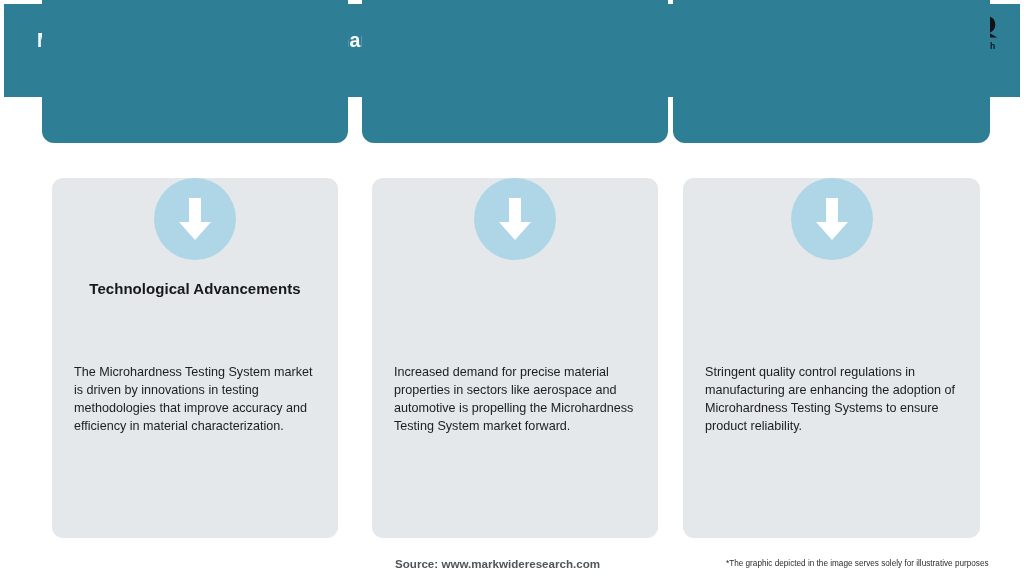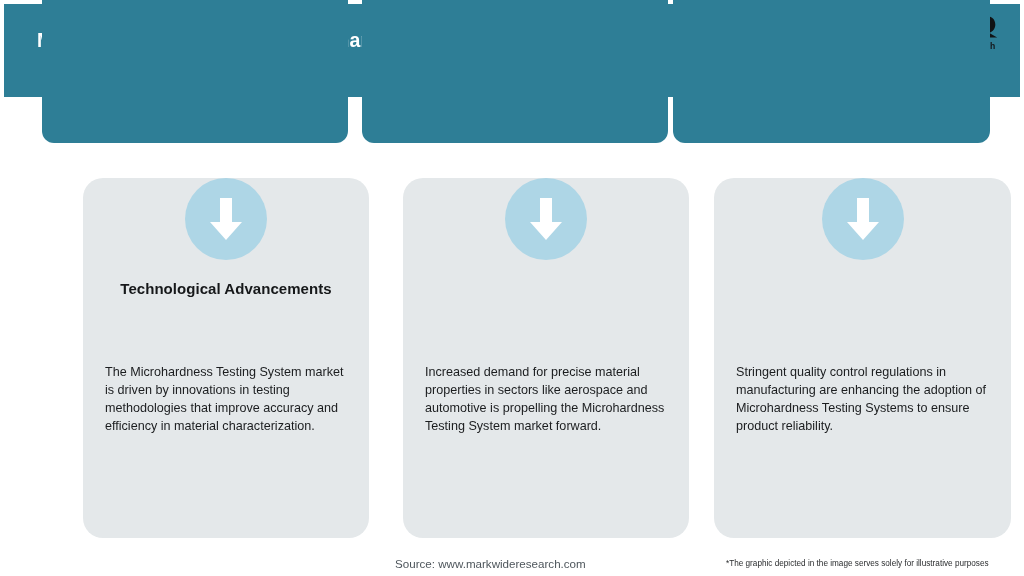--- a/index.html
+++ b/index.html
@@ -99,24 +99,23 @@
   }
 
   
   .card {
     position: absolute;
     left: 10px;
     top: 35px;
     width: calc(100% - 20px);
     height: 360px;
     background: #E4E8EA;
-    border-radius: 20px;
+    border-radius: 11px;
     box-sizing: border-box;
     padding: 0 20px;
-    margin-left: 31px;
   }
 
   
   .badge {
     position: absolute;
     top: 0;
     left: 50%;
     transform: translateX(-50%);
     width: 82px;
     height: 82px;
@@ -151,21 +150,21 @@
     line-height: 18px;
   }
   .card-group.g3 .card-body { top: 185px; }
 
   
   .source {
     position: absolute;
     left: 395px;
     top: 557px;
     font-size: 11.6px;
-    font-weight: normal;
+    font-weight: bold;
     color: #4e565c;
     white-space: nowrap;
   }
   .disclaimer {
     position: absolute;
     left: 726px;
     top: 559px;
     font-size: 8.2px;
     color: #2a2c2e;
     white-space: nowrap;

